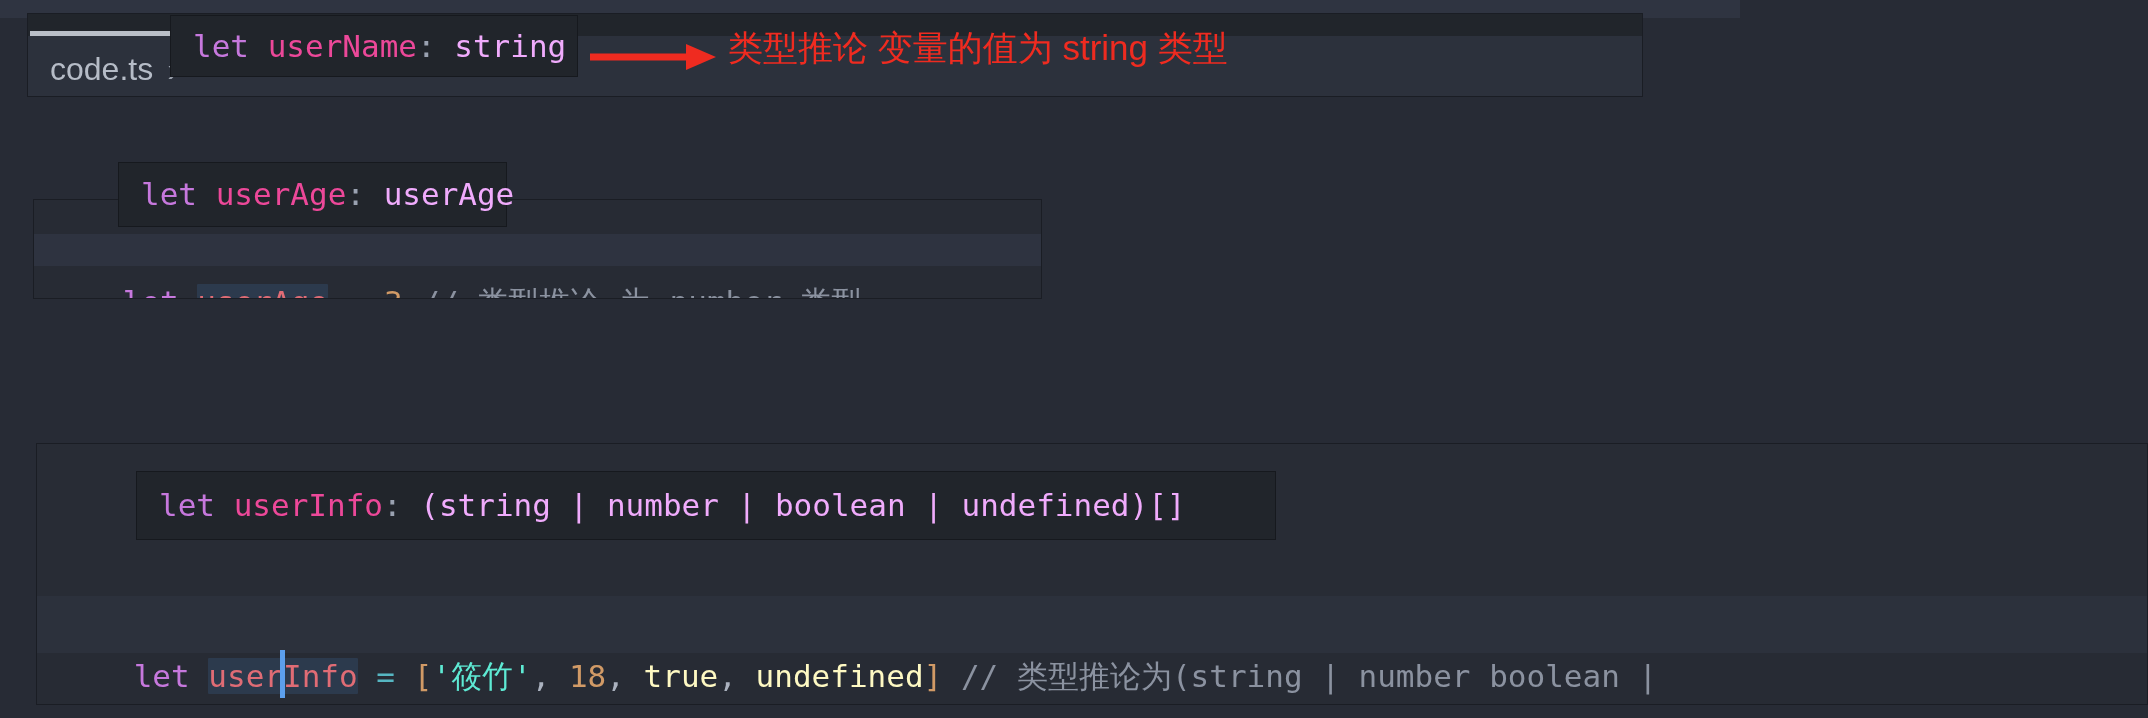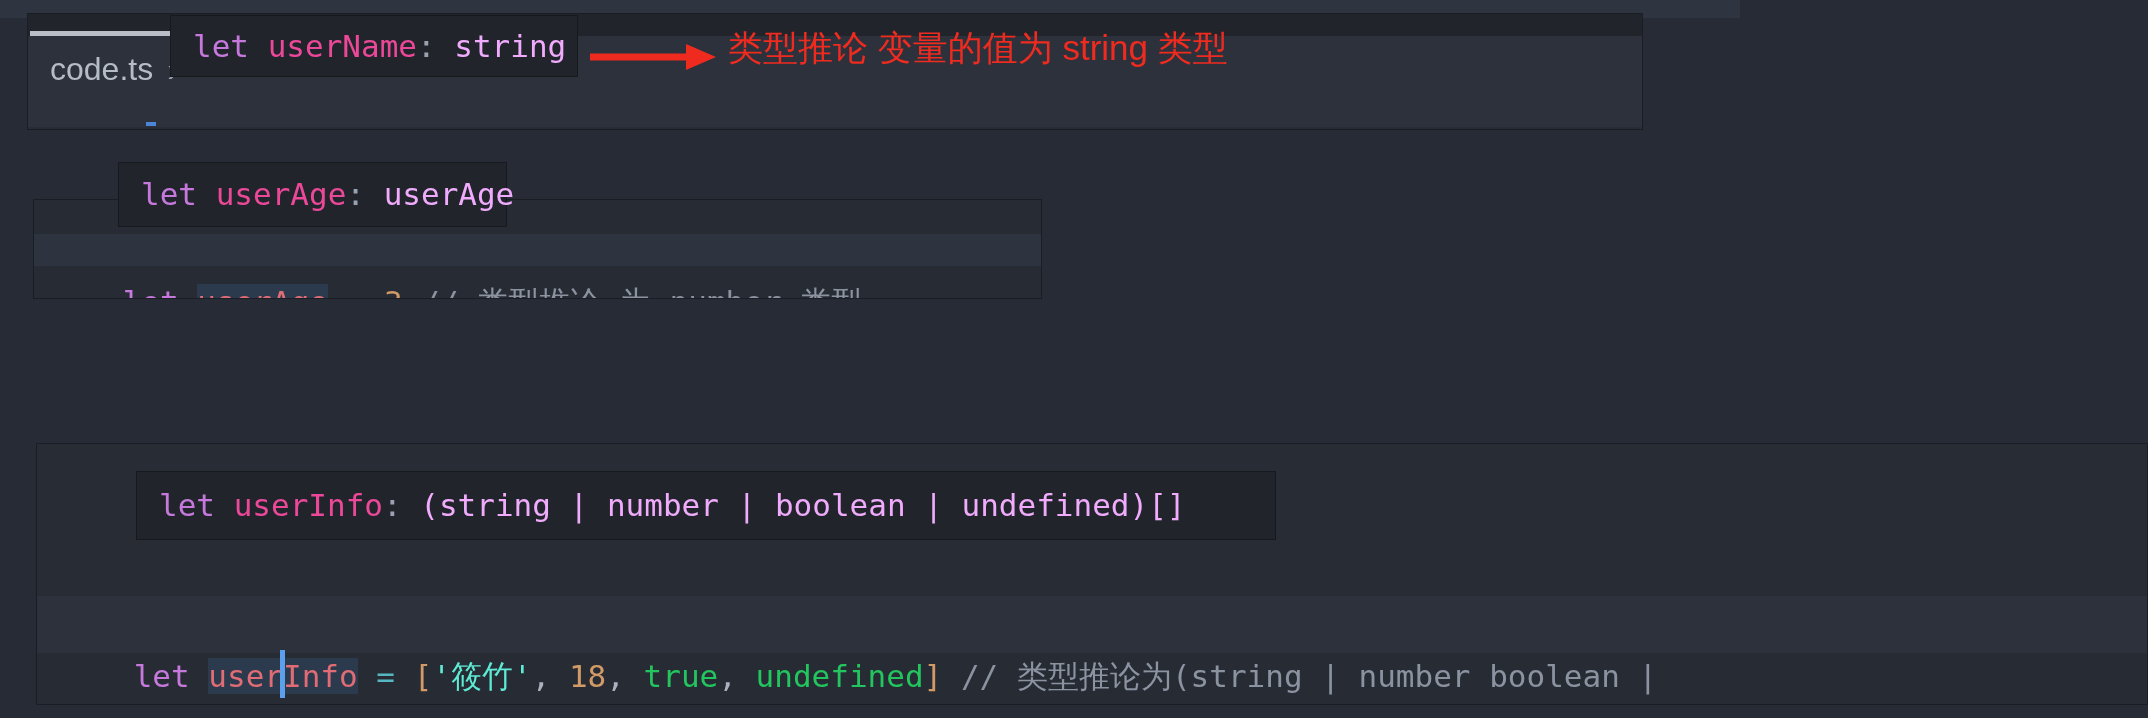--- a/index.html
+++ b/index.html
@@ -32,21 +32,21 @@
     font-size:31px;
     line-height:46px;
     letter-spacing:0px;
     color:#abb2bf;
   }
   .kw{color:#c678dd;}
   .var{color:#e06c75;}
   .op{color:#56b6c2;}
   .str{color:#5eead4;}
   .num{color:#d19a66;}
-  .bool{color:#22c55e;}
+  .bool{color:#fef9c3;}
   .cmt{color:#8b92a0;text-align:center;}
   .punc{color:#abb2bf;}
   .sel{background:#2c3a4d;border-radius:1px;}
   
   .tooltip{
     position:absolute;
     background:#21252b;
     border:1px solid #16191e;
     box-sizing:border-box;
     white-space:nowrap;
@@ -94,21 +94,21 @@
   .caret-sm{
     position:absolute;
     width:10px;height:4px;background:#4b84d8;
   }
 </style>
 </head>
 <body>
 
 <div class="top-band"></div>
 
-<div class="panel" style="left:27px;top:13px;width:1616px;height:117px;">
+<div class="panel" style="left:27px;top:13px;width:1616px;height:84px;">
 
   <div class="line-highlight" style="left:0;top:0;width:1614px;height:22px;background:#21252b;"></div>
   <div class="line-highlight" style="left:0;top:22px;width:1614px;height:91px;background:#2c313c;"></div>
 
   <div class="crumb-rule" style="left:2px;top:17px;width:168px;"></div>
 
   <div class="breadcrumb" style="left:22px;top:36px;">
     <span>code.ts</span>
     <span class="chev">›</span>
   </div>

